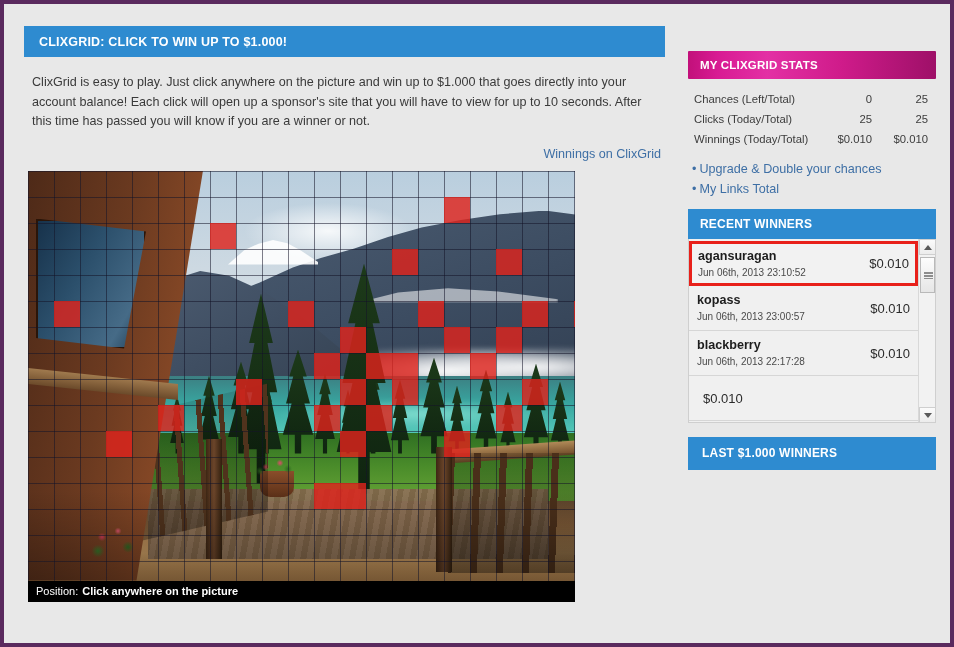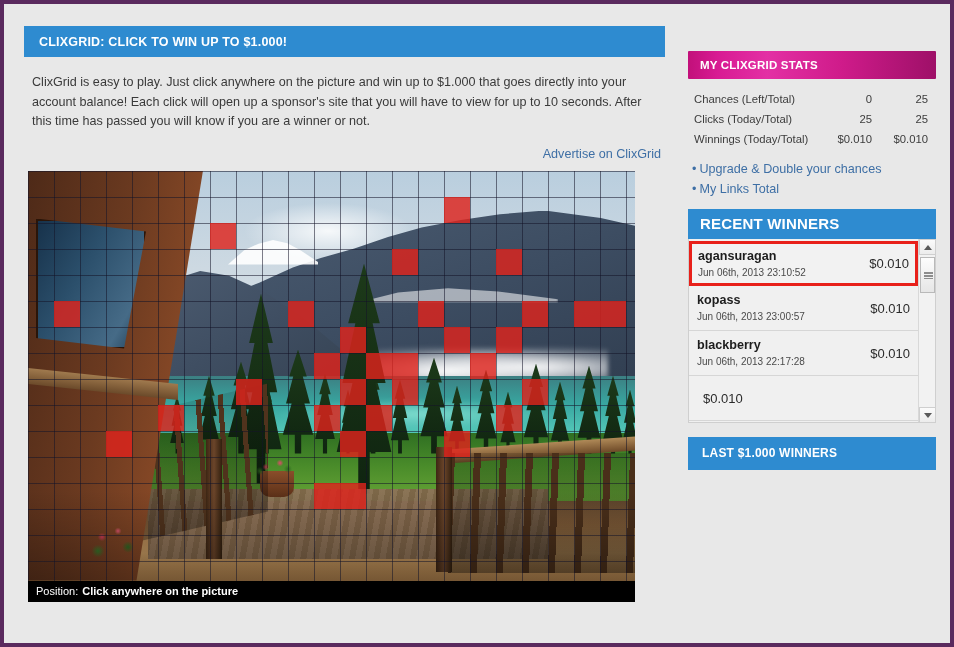--- a/index.html
+++ b/index.html
@@ -53,21 +53,21 @@
   }
   a.lnk {
     color: #3e6fa5;
     text-decoration: none;
     font-size: 12.6px;
   }
 
   
   .grid-wrap {
     position: relative;
-    width: 607px;
+    width: 547px;
     height: 431px;
     margin-left: 4px;
     margin-top: 3px;
     background: #000;
     overflow: hidden;
   }
   .photo {
     position: absolute;
     left: 0; top: 0;
     width: 607px;
@@ -277,21 +277,21 @@
   .bullets div {
     font-size:12.6px;
     line-height:20px;
     color:#3e6fa5;
   }
   .bullets .dot { color:#3e6fa5; margin-right:3px; }
 
   .bar-blue-sm {
     background:#2e8bd0;
     color:#fff;
-    font-size:15px;
+    font-size:12px;
     font-weight:bold;
     letter-spacing:.2px;
     height:30px;
     line-height:30px;
     padding-left:12px;
     margin-top:10px;
   }
   .winners-box {
     position:relative;
     background:#f0f0f0;
@@ -395,21 +395,21 @@
 
 <div id="page">
 
   <div class="left-col">
 
     <div class="bar-blue">CLIXGRID: CLICK TO WIN UP TO $1.000!</div>
 
     <div class="intro">ClixGrid is easy to play. Just click anywhere on the picture and win up to $1.000 that goes directly into your account balance! Each click will open up a sponsor's site that you will have to view for up to 10 seconds. After this time has passed you will know if you are a winner or not.</div>
 
     <div class="ad-link-row">
-      <a class="lnk" href="#">Advertise on ClixGrid</a>
+      <a class="lnk" href="#">Winnings on ClixGrid</a>
     </div>
 
     <div class="grid-wrap">
       <div class="photo">
         <div class="sky"></div>
         <div class="mtn-far"></div>
         <div class="mtn-left"></div>
         <div class="snow1"></div>
         <div class="snow2"></div>
         <div class="cloud-low"></div>

